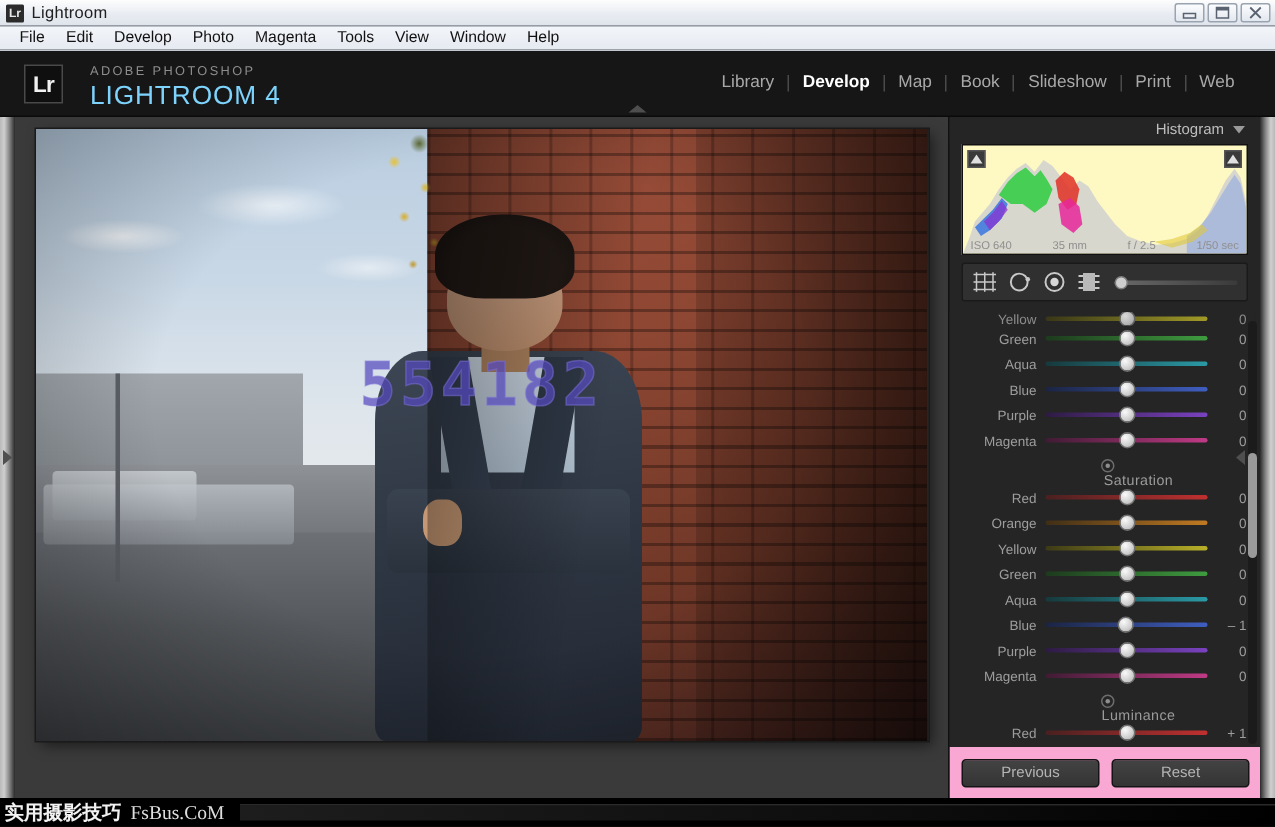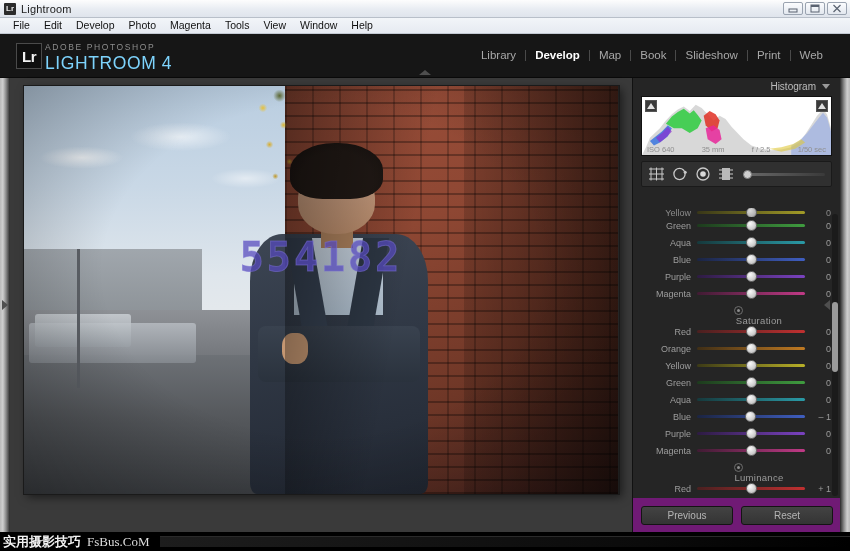--- a/index.html
+++ b/index.html
@@ -51,21 +51,21 @@
   .lr-header {
     position: absolute; left: 0; top: 0; width: 850px; height: 44px;
     background: #161616; border-bottom: 1px solid #0a0a0a;
   }
   .lr-logo-wrap { position: absolute; left: 16px; top: 5px; display: flex; align-items: flex-start; }
   .lr-badge {
     width: 26px; height: 26px; background: #0f0f0f; border: 1px solid #4a4a4a;
     color: #f2f2f2; font-size: 15px; font-weight: bold; letter-spacing: -.5px;
     display: flex; align-items: center; justify-content: center; margin-top: 4px;
   }
-  .lr-names { margin-left: 3px; }
+  .lr-names { margin-left: 18px; }
   .lr-sub {
     font-size: 8.5px; color: #8d8d8d; letter-spacing: 1.6px; line-height: 11px;
     padding-top: 3px;
   }
   .lr-main-name {
     font-size: 17.5px; color: #7dd3fc; letter-spacing: .6px; line-height: 20px;
     font-weight: 300;
   }
   .modules {
     position: absolute; right: 18px; top: 14px; display: flex; align-items: center;
@@ -267,22 +267,22 @@
   .hist-head {
     height: 16px; display: flex; align-items: center; justify-content: flex-end;
     padding-right: 10px; background: #252525;
   }
   .hist-title { font-size: 10px; color: #bdbdbd; margin-right: 6px; }
   .hist-caret {
     width: 0; height: 0; border-left: 4px solid transparent; border-right: 4px solid transparent;
     border-top: 5px solid #9a9a9a; cursor: pointer;
   }
   .histogram {
-    position: relative; margin: 2px 8px 0 8px; height: 60px;
-    background: #ffffff; border: 1px solid #111;
+    position: relative; margin: 2px 8px 0 8px; height: 74px;
+    background: #fef9c3; border: 1px solid #111;
   }
   .hist-corner {
     position: absolute; top: 3px; width: 12px; height: 12px;
     background: #3a3a3a; border: 1px solid #555;
     display: flex; align-items: center; justify-content: center; cursor: pointer;
   }
   .hist-corner i {
     width: 0; height: 0; border-left: 4px solid transparent; border-right: 4px solid transparent;
     border-bottom: 6px solid #e0e0e0; display: block;
   }
@@ -360,21 +360,21 @@
     background: #9a9a9a; border-radius: 3px;
   }
   .right-rail-arrow {
     position: absolute; right: 10px; top: 50%; margin-top: -5px;
     width: 0; height: 0; border-top: 5px solid transparent;
     border-bottom: 5px solid transparent; border-right: 6px solid #4f4f4f;
   }
 
   .panel-foot {
     position: absolute; left: 0; bottom: 0; width: 208px; height: 34px;
-    background: #701a75; display: flex; align-items: center;
+    background: #f9a8d4; display: flex; align-items: center;
     justify-content: space-between; padding: 0 8px;
   }
   .foot-btn {
     width: 92px; height: 19px; border: 1px solid #141414; border-radius: 3px;
     background: linear-gradient(#434343,#343434); color: #b4b4b4;
     font-size: 10px; display: flex; align-items: center; justify-content: center;
     cursor: pointer;
   }
 
   .right-edge {

